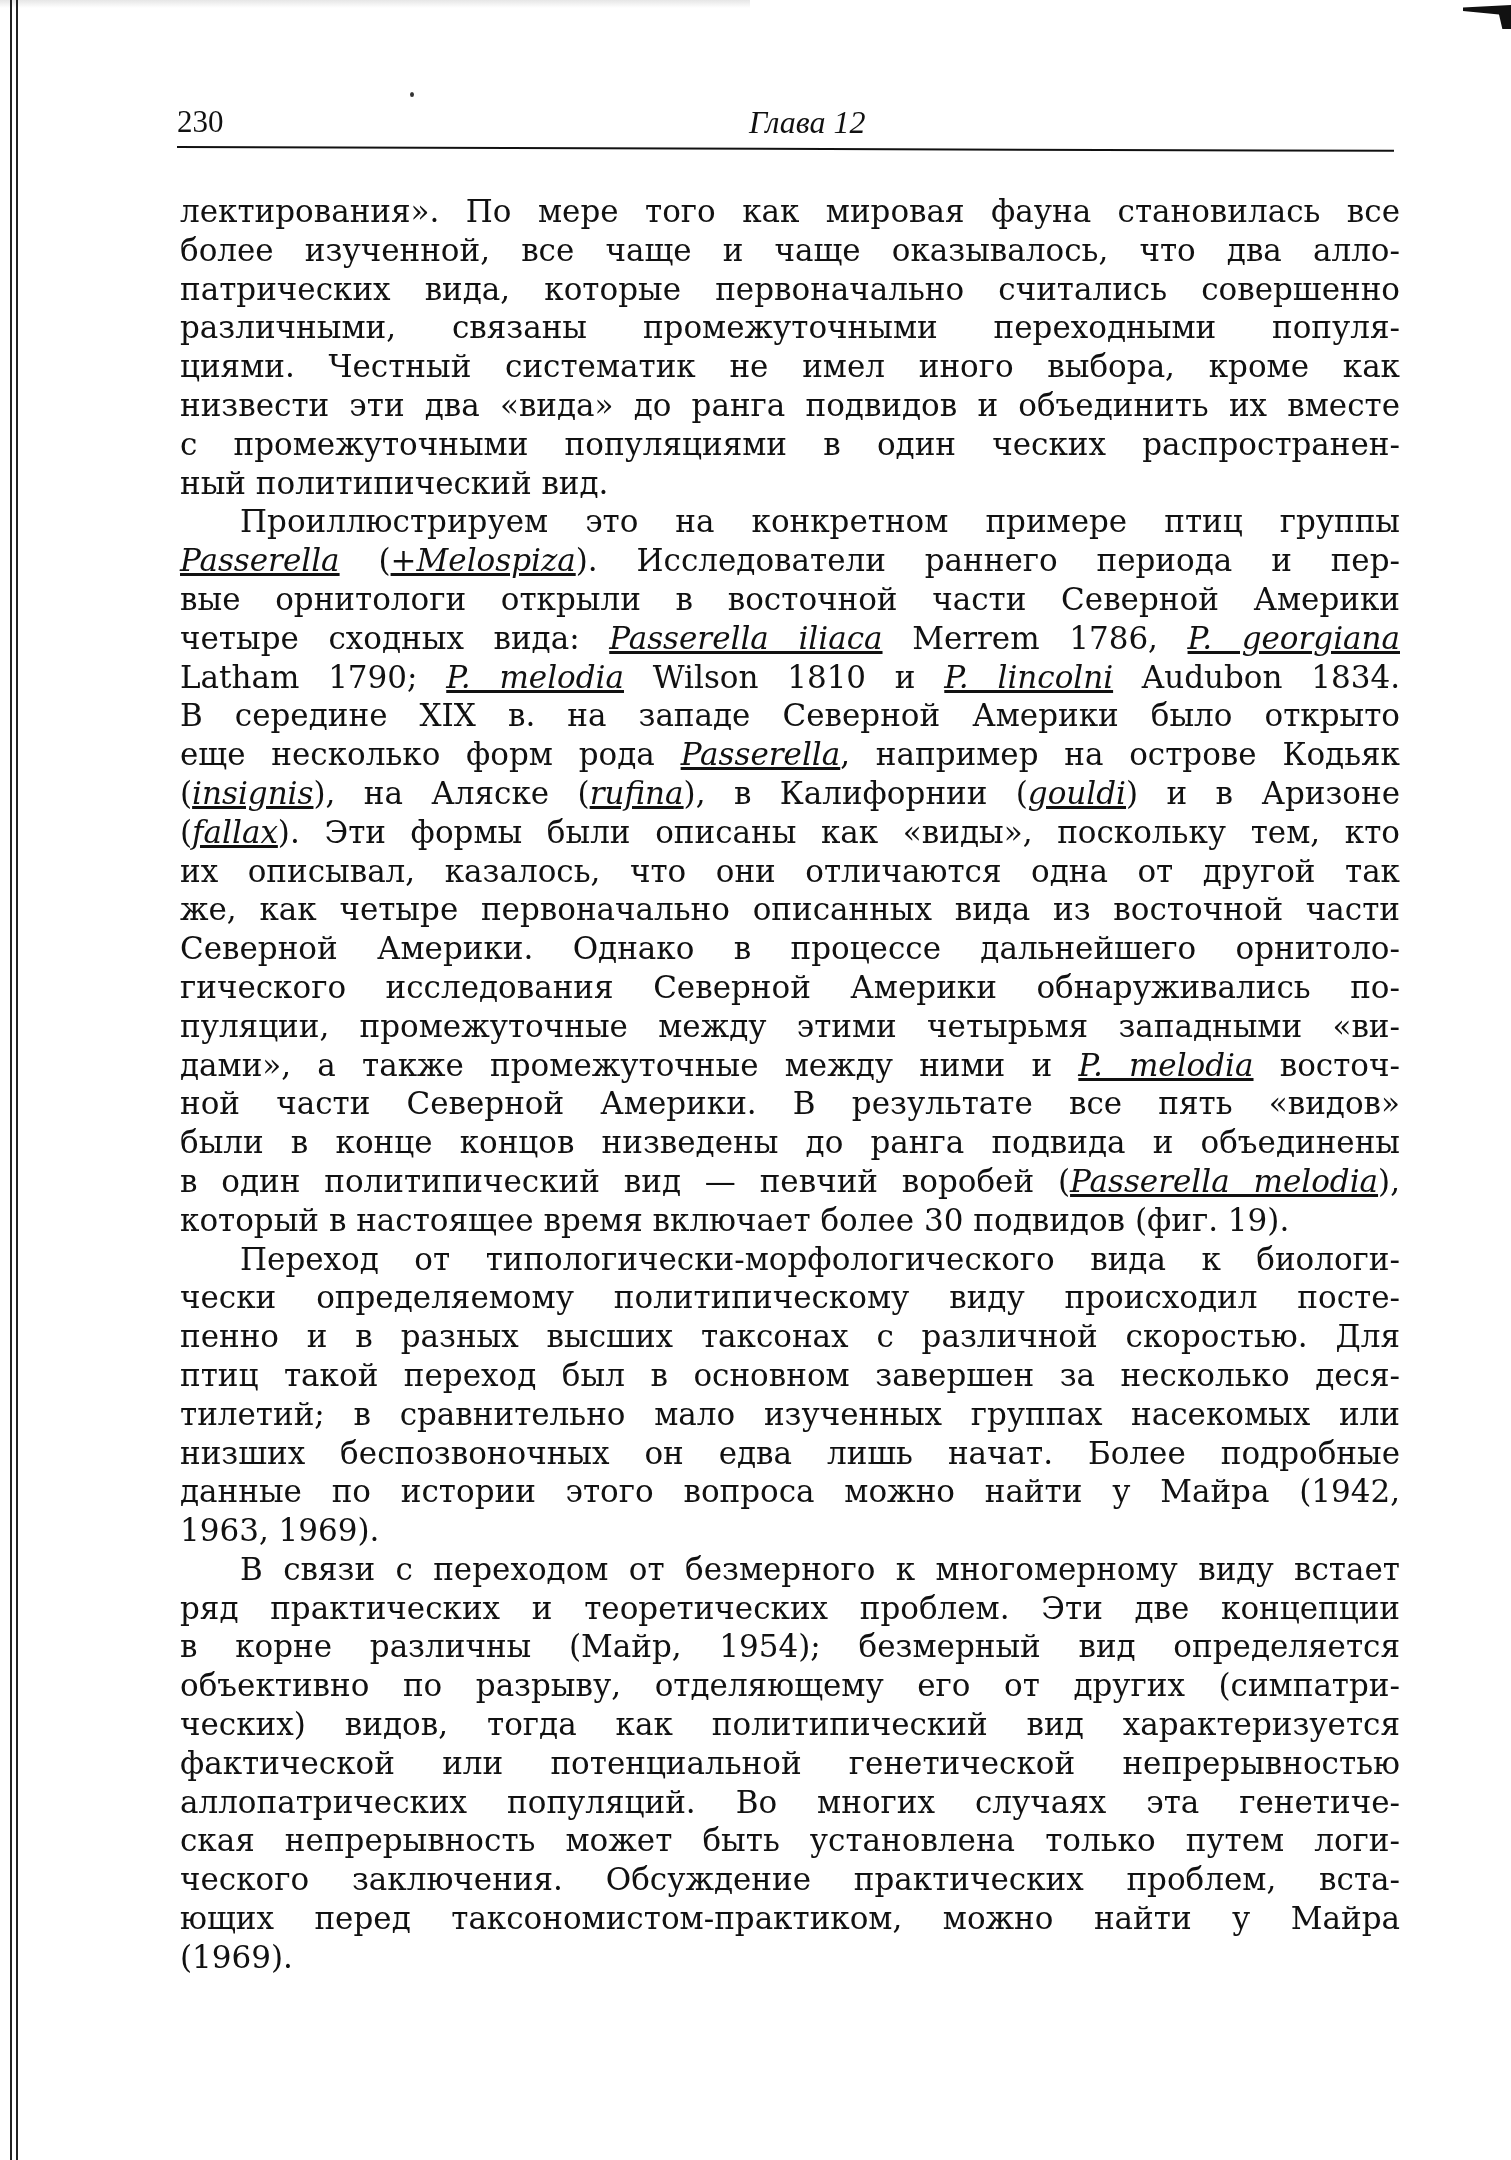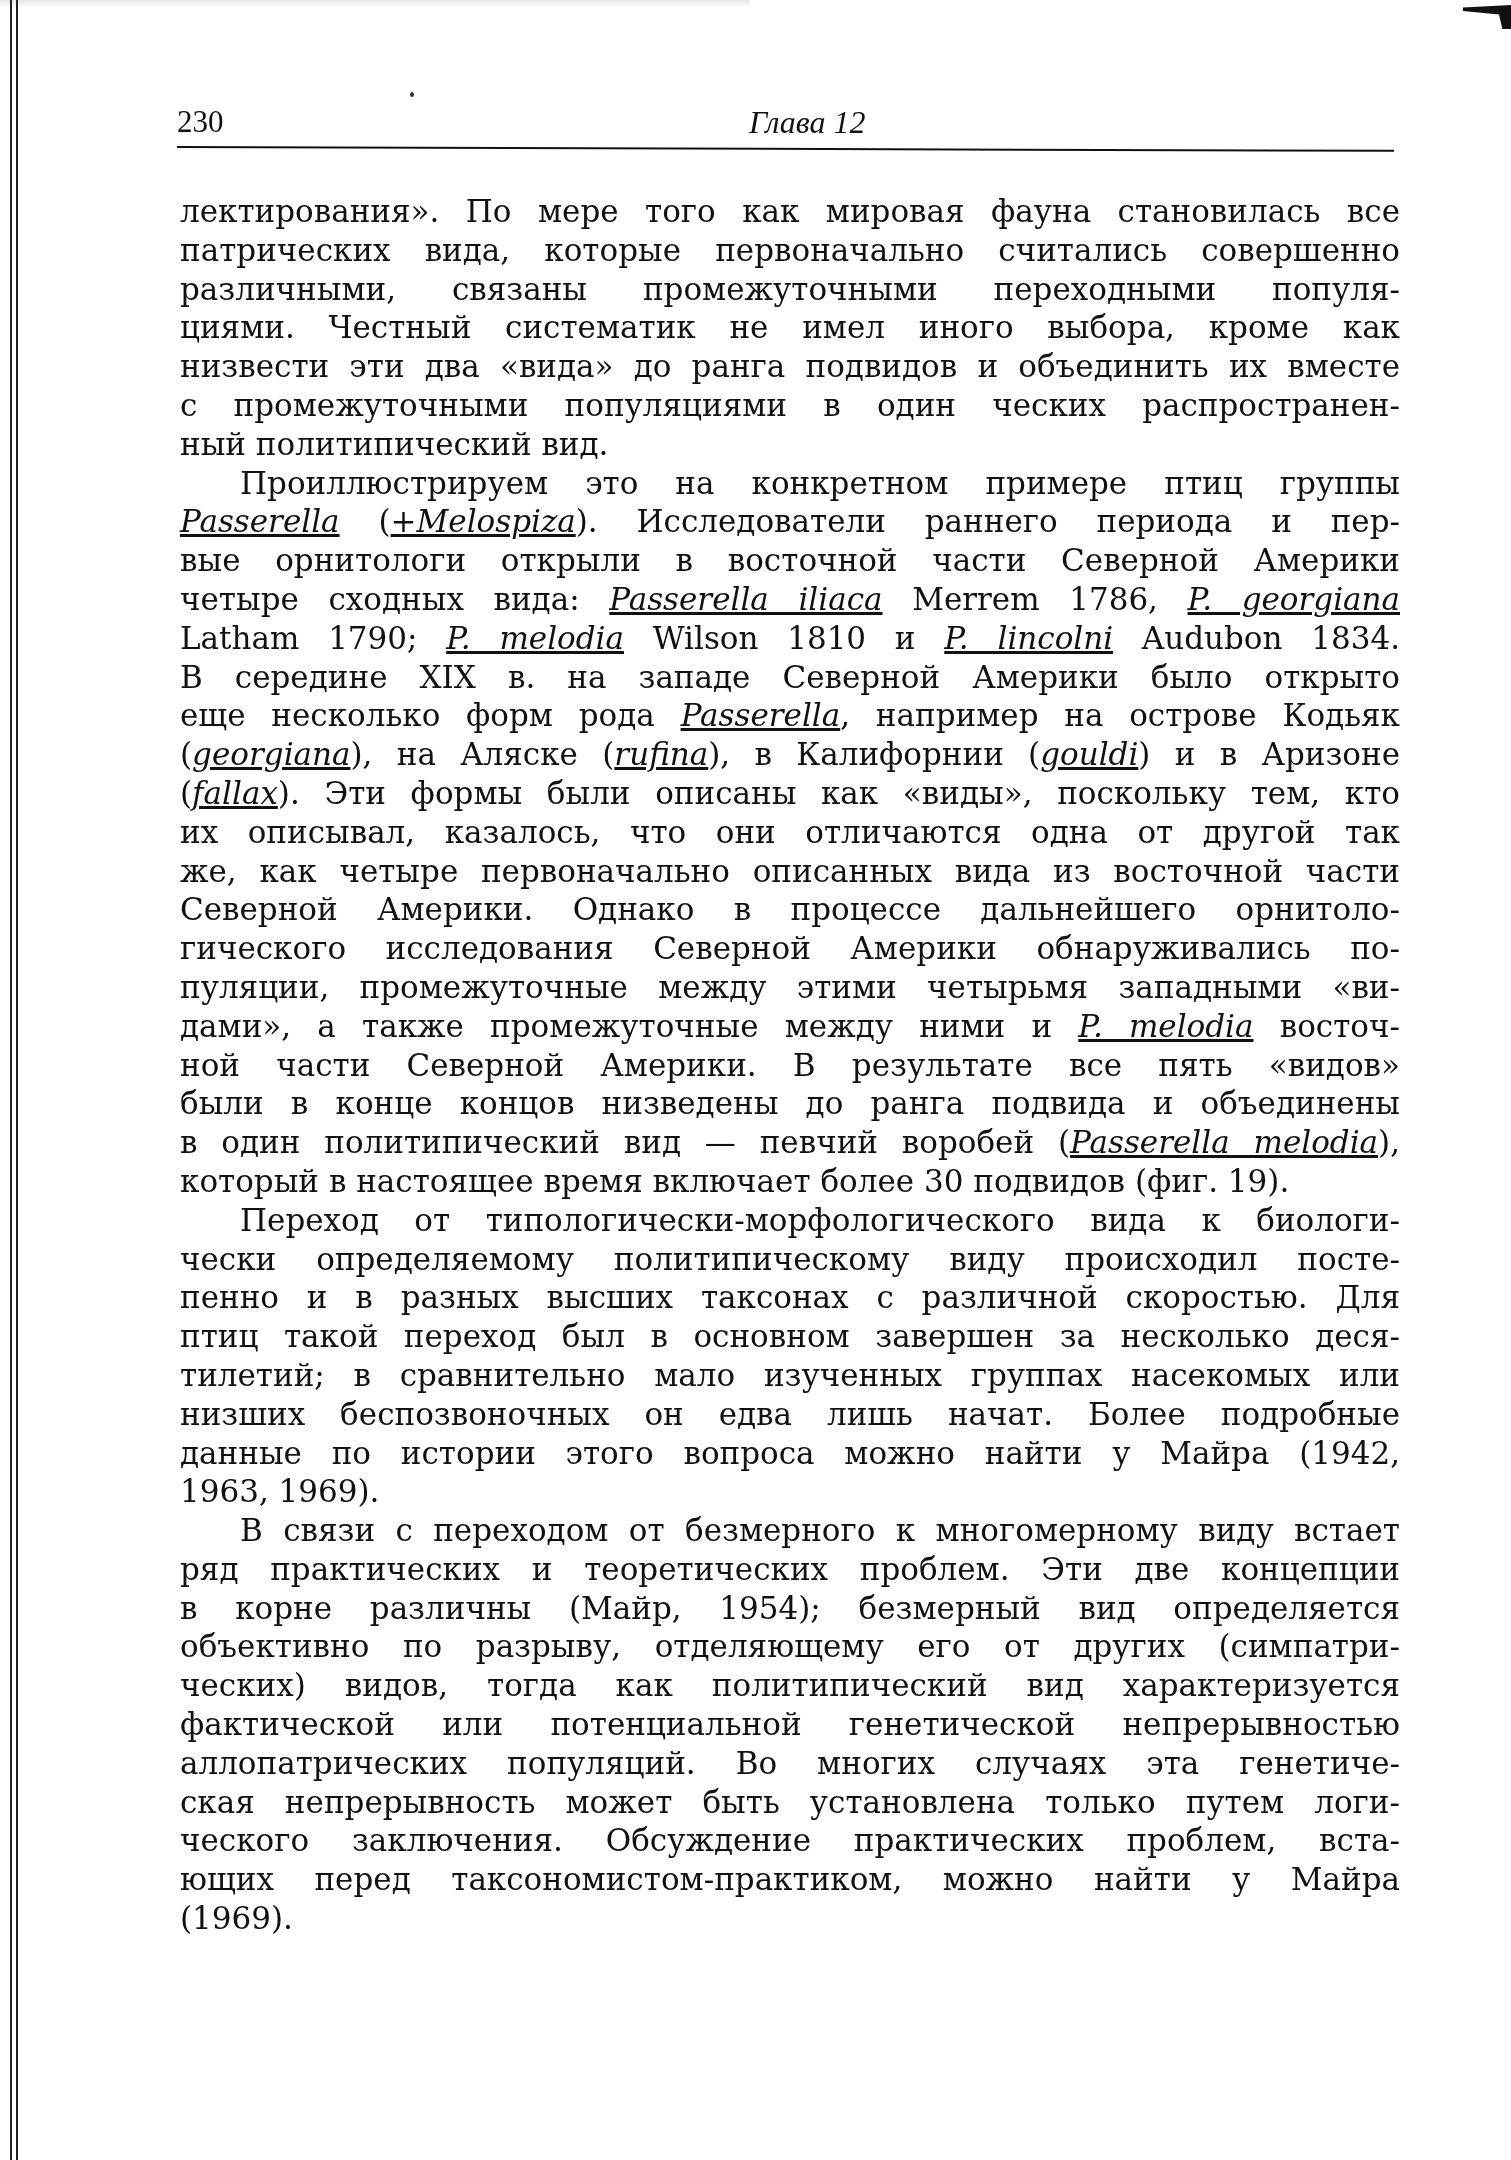--- a/index.html
+++ b/index.html
@@ -36,36 +36,37 @@
 
 <div class="header">
   <span class="page-number">230</span>
   <span class="running-title">Глава 12</span>
 </div>
 <div class="rule"></div>
 
 <div class="text" id="body-text">
     <div>
       <span class="line"><span>лектирования». По мере того как мировая фауна становилась все</span></span>
+      <span class="line"><span>более изученной, все чаще и чаще оказывалось, что два алло-</span></span>
       <span class="line"><span>патрических вида, которые первоначально считались совершенно</span></span>
       <span class="line"><span>различными, связаны промежуточными переходными популя-</span></span>
       <span class="line"><span>циями. Честный систематик не имел иного выбора, кроме как</span></span>
       <span class="line"><span>низвести эти два «вида» до ранга подвидов и объединить их вместе</span></span>
       <span class="line"><span>с промежуточными популяциями в один ческих распространен-</span></span>
       <span class="line last"><span>ный политипический вид.</span></span>
     </div>
     <div>
       <span class="line indent"><span>Проиллюстрируем это на конкретном примере птиц группы</span></span>
       <span class="line"><i>Passerella</i><span> (</span><i>+Melospiza</i><span>). Исследователи раннего периода и пер-</span></span>
       <span class="line"><span>вые орнитологи открыли в восточной части Северной Америки</span></span>
       <span class="line"><span>четыре сходных вида: </span><i>Passerella iliaca</i><span> Merrem 1786, </span><i>P. georgiana</i></span>
       <span class="line"><span>Latham 1790; </span><i>P. melodia</i><span> Wilson 1810 и </span><i>P. lincolni</i><span> Audubon 1834.</span></span>
       <span class="line"><span>В середине XIX в. на западе Северной Америки было открыто</span></span>
       <span class="line"><span>еще несколько форм рода </span><i>Passerella</i><span>, например на острове Кодьяк</span></span>
-      <span class="line"><span>(</span><i>georgiana</i><span>), на Аляске (</span><i>rufina</i><span>), в Калифорнии (</span><i>gouldi</i><span>) и в Аризоне</span></span>
+      <span class="line"><span>(</span><i>insignis</i><span>), на Аляске (</span><i>rufina</i><span>), в Калифорнии (</span><i>gouldi</i><span>) и в Аризоне</span></span>
       <span class="line"><span>(</span><i>fallax</i><span>). Эти формы были описаны как «виды», поскольку тем, кто</span></span>
       <span class="line"><span>их описывал, казалось, что они отличаются одна от другой так</span></span>
       <span class="line"><span>же, как четыре первоначально описанных вида из восточной части</span></span>
       <span class="line"><span>Северной Америки. Однако в процессе дальнейшего орнитоло-</span></span>
       <span class="line"><span>гического исследования Северной Америки обнаруживались по-</span></span>
       <span class="line"><span>пуляции, промежуточные между этими четырьмя западными «ви-</span></span>
       <span class="line"><span>дами», а также промежуточные между ними и </span><i>P. melodia</i><span> восточ-</span></span>
       <span class="line"><span>ной части Северной Америки. В результате все пять «видов»</span></span>
       <span class="line"><span>были в конце концов низведены до ранга подвида и объединены</span></span>
       <span class="line"><span>в один политипический вид — певчий воробей (</span><i>Passerella melodia</i><span>),</span></span>

